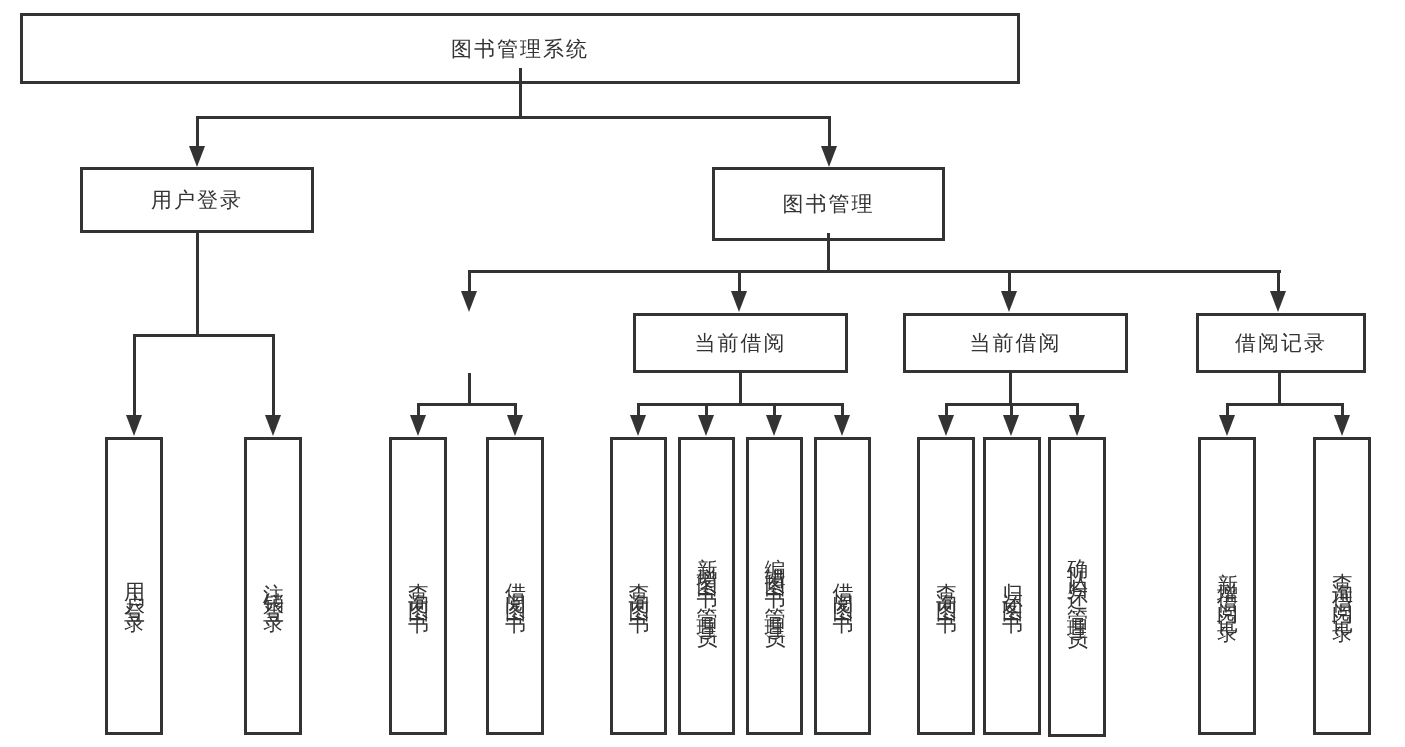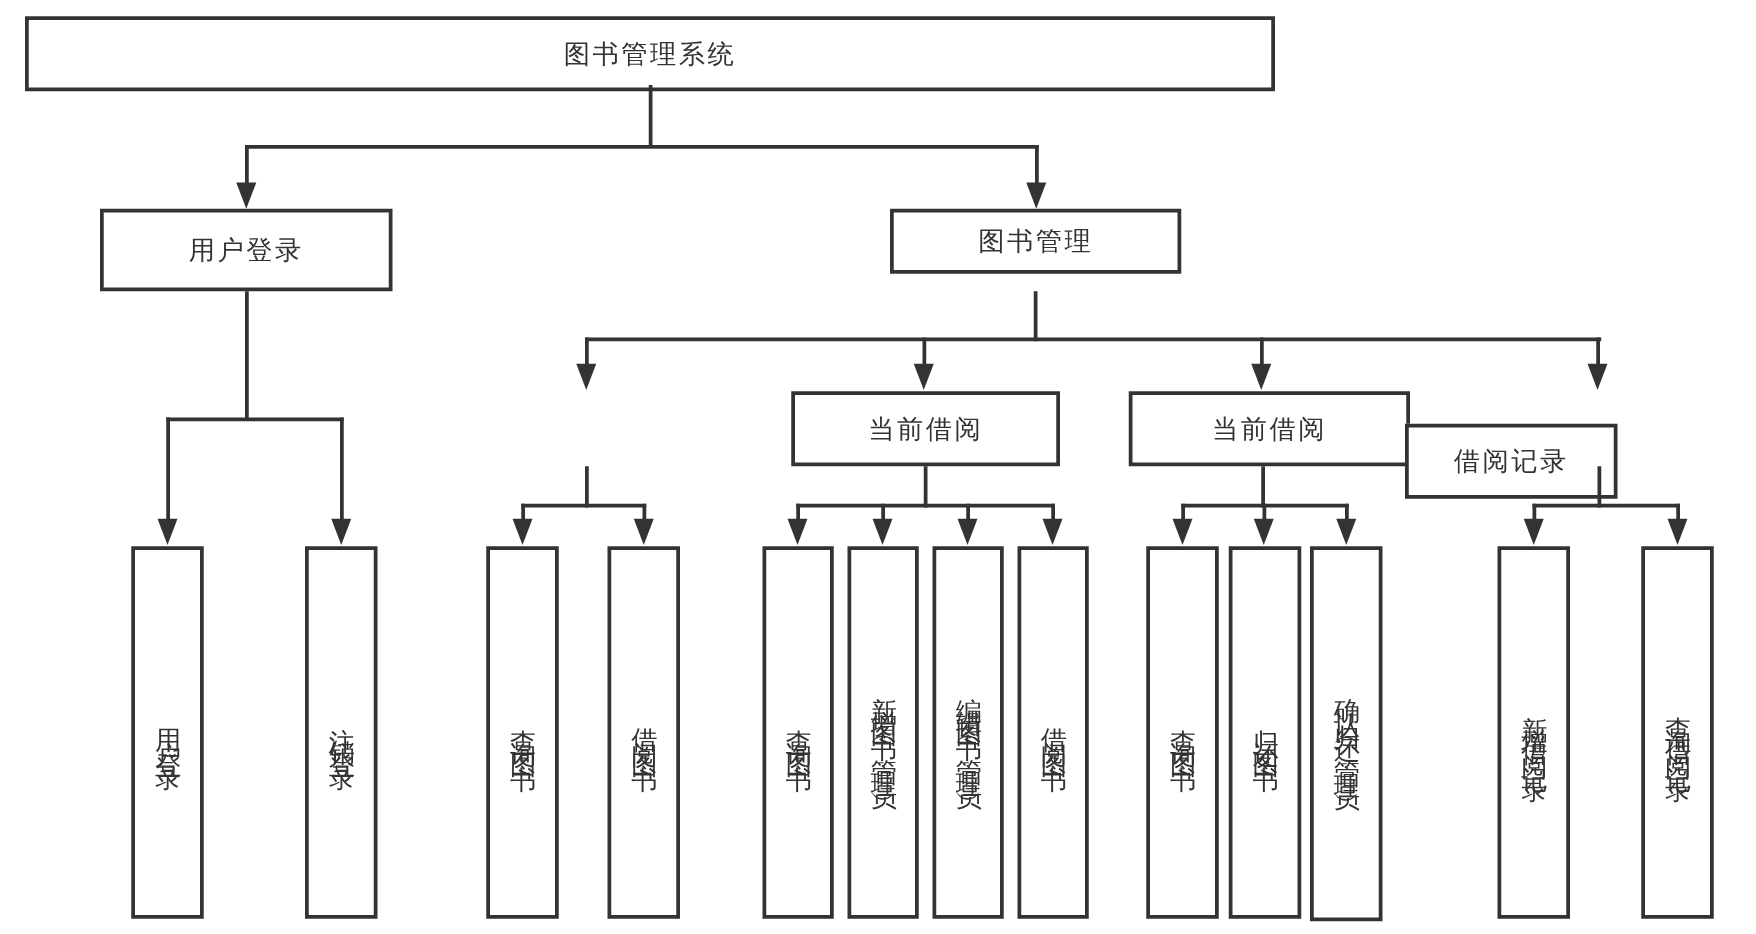--- a/index.html
+++ b/index.html
@@ -57,35 +57,35 @@
     letter-spacing:1px;
     z-index:10;
     white-space:nowrap;
   }
 </style>
 </head>
 <body>
 
 <div class="canvas">
 
-  <div class="box" style="left:20px;top:13px;width:1000px;height:60px;font-family:Liberation Serif, serif;">
+  <div class="box" style="left:20px;top:13px;width:1000px;height:71px;font-family:Liberation Serif, serif;">
     <span>图书管理系统</span>
   </div>
 
   <div class="vline" style="left:519px;top:68px;height:50px;"></div>
   <div class="hline" style="left:196px;top:116px;width:635px;"></div>
   <div class="vline" style="left:196px;top:116px;height:32px;"></div>
   <div class="arrow" style="left:189px;top:146px;"></div>
   <div class="vline" style="left:828px;top:116px;height:32px;"></div>
   <div class="arrow" style="left:821px;top:146px;"></div>
 
   <div class="box" style="left:80px;top:167px;width:234px;height:66px;">
     <span>用户登录</span>
   </div>
-  <div class="box" style="left:712px;top:167px;width:233px;height:52px;">
+  <div class="box" style="left:712px;top:167px;width:233px;height:74px;">
     <span>图书管理</span>
   </div>
 
   <div class="vline" style="left:196px;top:233px;height:103px;"></div>
   <div class="hline" style="left:133px;top:334px;width:142px;"></div>
   <div class="vline" style="left:133px;top:334px;height:83px;"></div>
   <div class="arrow" style="left:126px;top:415px;"></div>
   <div class="vline" style="left:272px;top:334px;height:83px;"></div>
   <div class="arrow" style="left:265px;top:415px;"></div>
 
@@ -99,21 +99,21 @@
   <div class="arrow" style="left:1001px;top:291px;"></div>
   <div class="vline" style="left:1277px;top:270px;height:24px;"></div>
   <div class="arrow" style="left:1270px;top:291px;"></div>
 
   <div class="box" style="left:633px;top:313px;width:215px;height:60px;">
     <span>当前借阅</span>
   </div>
   <div class="box" style="left:903px;top:313px;width:225px;height:60px;">
     <span>当前借阅</span>
   </div>
-  <div class="box" style="left:1124px;top:313px;width:170px;height:60px;margin-top:26px;">
+  <div class="box" style="left:1196px;top:313px;width:170px;height:60px;">
     <span>借阅记录</span>
   </div>
 
   <div class="vline" style="left:468px;top:373px;height:33px;"></div>
   <div class="hline" style="left:417px;top:403px;width:100px;"></div>
   <div class="vline" style="left:417px;top:403px;height:15px;"></div>
   <div class="arrow" style="left:410px;top:415px;"></div>
   <div class="vline" style="left:514px;top:403px;height:15px;"></div>
   <div class="arrow" style="left:507px;top:415px;"></div>
 

